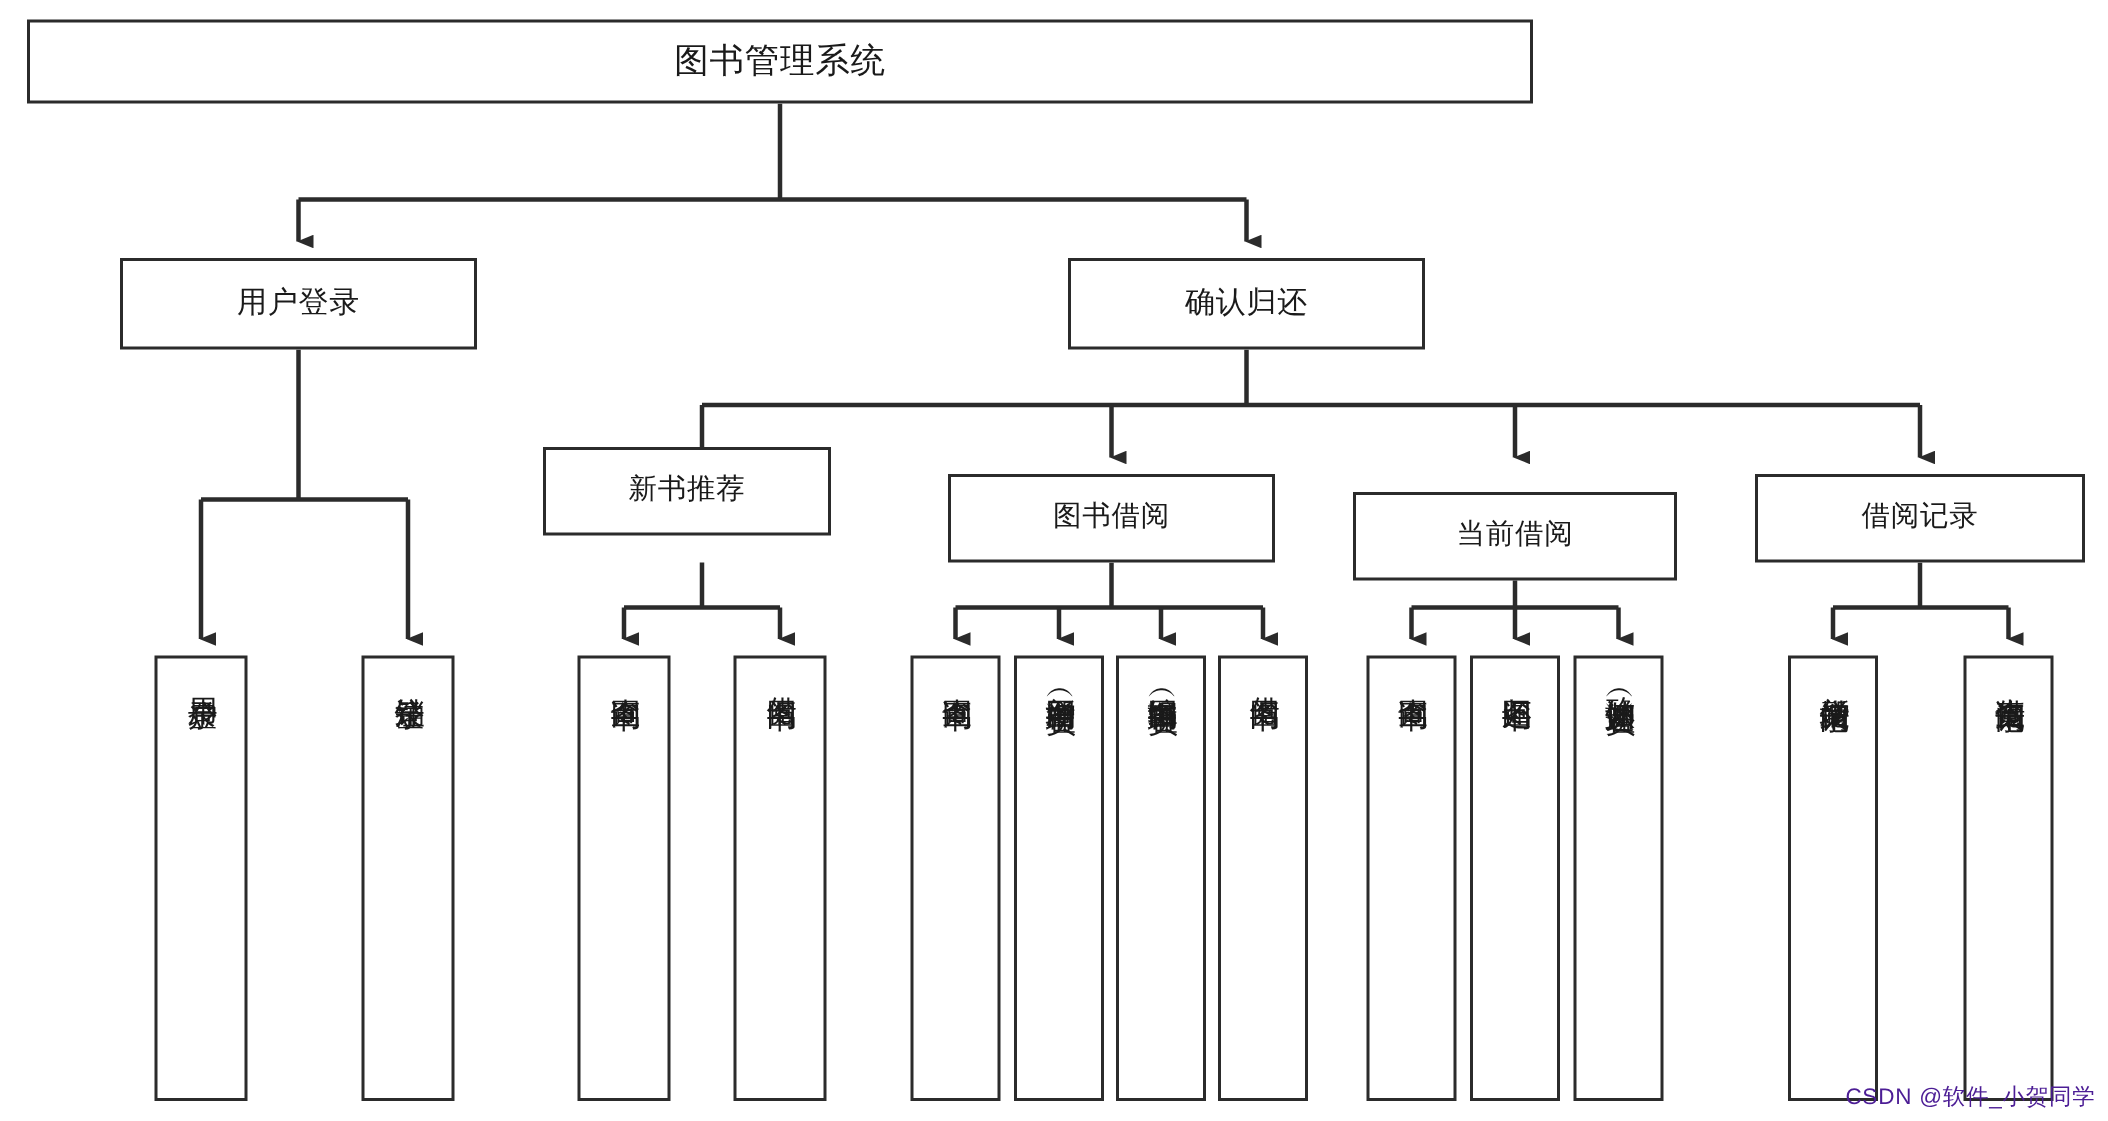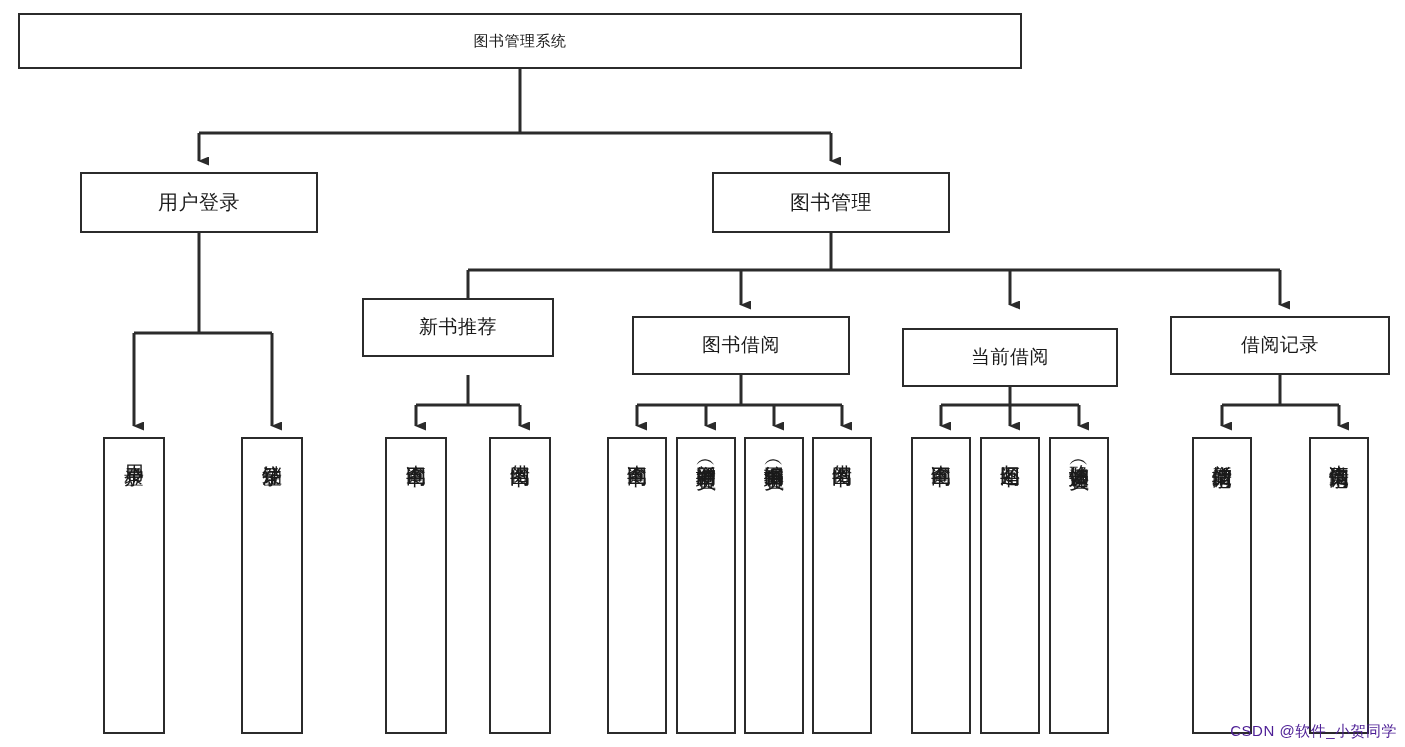--- a/index.html
+++ b/index.html
@@ -36,21 +36,21 @@
     justify-content: center;
     color: #1a1a1a;
   }
   .node .label {
     display: block;
     text-align: center;
     line-height: 1.18;
     letter-spacing: 0.5px;
   }
   .node-root .label {
-    font-size: 15px;
+    font-size: 23px;
   }
   .node-l2 .label {
     font-size: 20px;
   }
   .node-l3 .label {
     font-size: 19px;
   }
   .node-leaf {
     align-items: flex-start;
     justify-content: center;
@@ -131,21 +131,21 @@
   </svg>
 
   <div class="node node-root" style="left:18px; top:13px; width:1004px; height:56px;">
     <span class="label">图书管理系统</span>
   </div>
 
   <div class="node node-l2" style="left:80px; top:172px; width:238px; height:61px;">
     <span class="label">用户登录</span>
   </div>
   <div class="node node-l2" style="left:712px; top:172px; width:238px; height:61px;">
-    <span class="label">图书管理</span>
+    <span class="label">确认归还</span>
   </div>
 
   <div class="node node-l3" style="left:362px; top:298px; width:192px; height:59px;">
     <span class="label">新书推荐</span>
   </div>
   <div class="node node-l3" style="left:632px; top:316px; width:218px; height:59px;">
     <span class="label">图书借阅</span>
   </div>
   <div class="node node-l3" style="left:902px; top:328px; width:216px; height:59px;">
     <span class="label">当前借阅</span>

